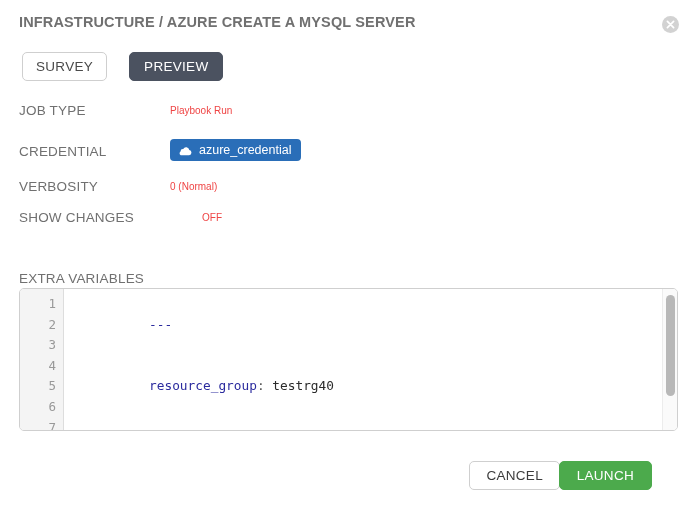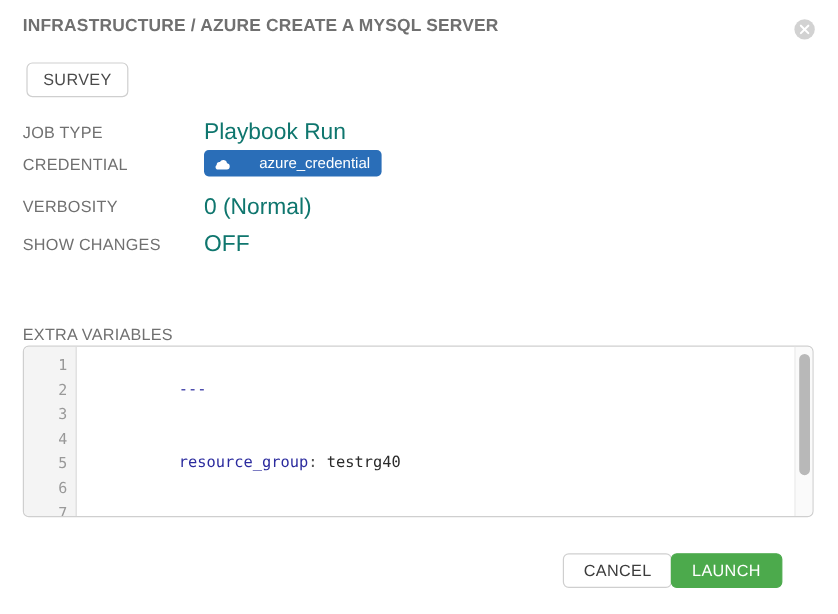--- a/index.html
+++ b/index.html
@@ -94,35 +94,35 @@
     width: 151px;
     flex: 0 0 151px;
     font-size: 13.5px;
     color: #707070;
     text-transform: uppercase;
     letter-spacing: .2px;
     line-height: 17px;
     white-space: nowrap;
   }
   .row-value {
-    font-size: 19px;
-    color: #0f766e;
+    font-size: 10px;
+    color: #ef4444;
     line-height: 17px;
     white-space: nowrap;
   }
-  .row-jobtype   { margin-bottom: 10px; }
+  .row-jobtype   { margin-bottom: 24px; }
   .row-cred      { margin-bottom: 17px; }
   .row-inventory { margin-bottom: 14px; }
   .row-verbosity { margin-bottom: 14px; }
-  .row-changes   { margin-bottom: 12px; }
+  .row-changes   { margin-bottom: 12px; gap: 32px; }
 
   .cred-badge {
     display: inline-flex;
     align-items: center;
-    gap: 24px;
+    gap: 7px;
     background: #2a6eb8;
     color: #ffffff;
     border-radius: 4px;
     height: 22px;
     padding: 0 10px 0 8px;
     font-size: 12.5px;
     margin-top: -4px;
     cursor: pointer;
     white-space: nowrap;
   }
@@ -243,20 +243,21 @@
     <div class="modal-title">INFRASTRUCTURE / AZURE CREATE A MYSQL SERVER</div>
     <div class="close-btn">
       <svg width="17" height="17" viewBox="0 0 17 17" aria-hidden="true">
         <path d="M5.4 5.4 L11.6 11.6 M11.6 5.4 L5.4 11.6" stroke="#ffffff" stroke-width="1.7" stroke-linecap="round"></path>
       </svg>
     </div>
   </div>
 
   <div class="toggle-row">
     <div class="btn btn-survey">SURVEY</div>
+    <div class="btn btn-preview">PREVIEW</div>
   </div>
 
   <div class="details">
 
     <div class="row row-jobtype">
       <div class="row-label">JOB TYPE</div>
       <div class="row-value">Playbook Run</div>
     </div>
 
     <div class="row row-cred">

